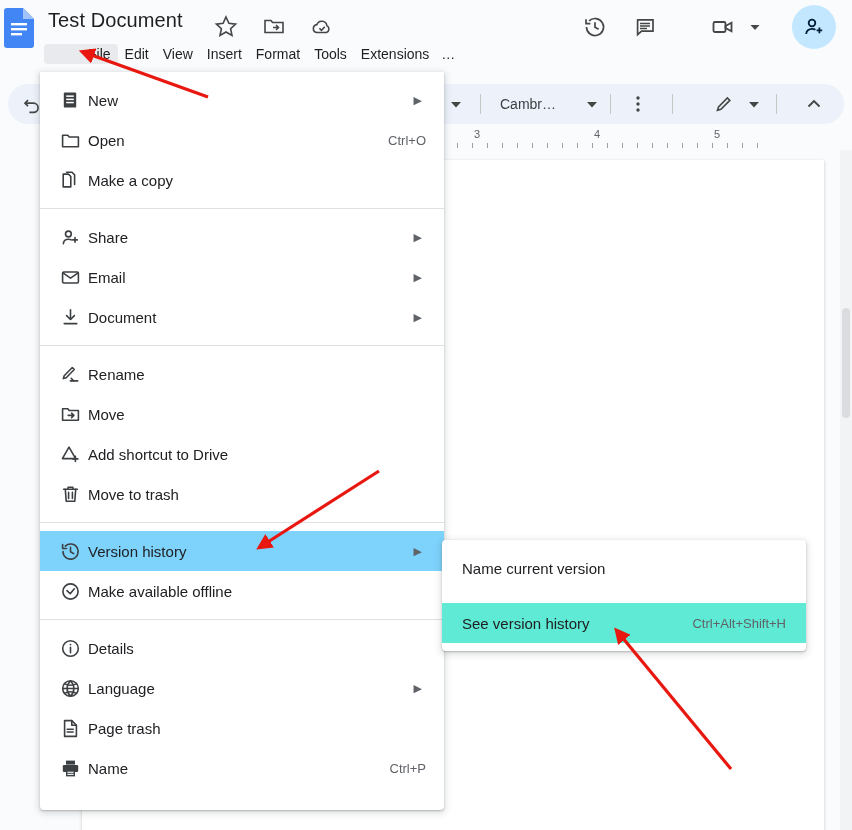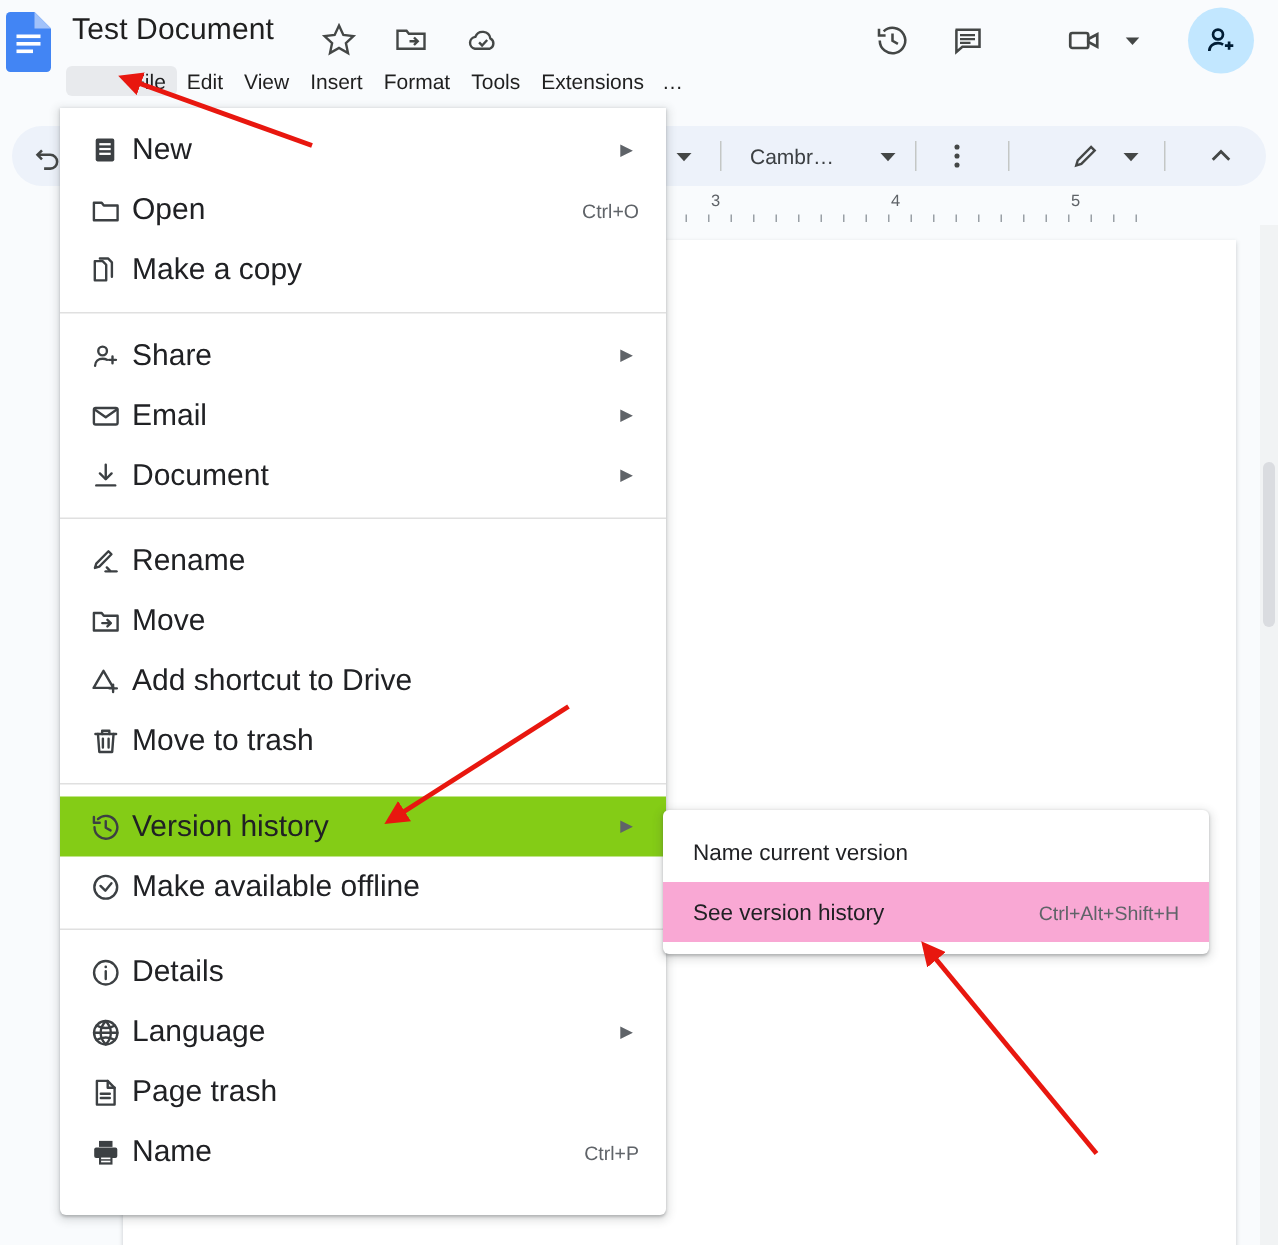--- a/index.html
+++ b/index.html
@@ -83,34 +83,34 @@
   
   .scrollbar-track { position:absolute; right:0; top:150px; width:12px; height:680px; background:#f1f3f4; }
   .scrollbar-thumb { position:absolute; right:2px; top:158px; width:8px; height:110px;
                      background:#dadce0; border-radius:4px; cursor:pointer; }
 
   
   .menu-popup { position:absolute; left:40px; top:72px; width:404px; height:738px; background:#fff;
                 border-radius:0 0 4px 4px; box-shadow:0 2px 6px 2px rgba(60,64,67,.15),
                 0 1px 2px 0 rgba(60,64,67,.3); padding:8px 0; }
   .mi { position:relative; height:40px; display:flex; align-items:center; cursor:pointer; }
-  .mi.highlight { background:#84cc16; }
+  .mi.highlight { background:#7dd3fc; }
   .mi-icon { position:absolute; left:18px; width:24px; height:24px; color:#3c4043;
              display:flex; align-items:center; justify-content:center; }
-  .mi-label { position:absolute; left:48px; font-size:20px; color:#202124; white-space:nowrap; }
+  .mi-label { position:absolute; left:48px; font-size:15px; color:#202124; white-space:nowrap; }
   .mi-accel { position:absolute; right:18px; font-size:13px; color:#5f6368; white-space:nowrap; }
   .mi-arrow { position:absolute; right:22px; color:#5f6368; font-size:11px; line-height:1; }
   .mi-sep { height:1px; background:#e0e0e0; margin:8px 0; }
 
   
   .submenu { position:absolute; left:442px; top:540px; width:364px; background:#fff;
              border-radius:4px; box-shadow:0 2px 6px 2px rgba(60,64,67,.15),
              0 1px 2px 0 rgba(60,64,67,.3); padding:8px 0; }
   .sub-mi { position:relative; height:40px; display:flex; align-items:center; cursor:pointer; }
-  .sub-mi.highlight { background:#f9a8d4; }
+  .sub-mi.highlight { background:#5eead4;margin-top:15px; }
   .sub-mi-label { position:absolute; left:20px; font-size:15px; color:#202124; white-space:nowrap;text-align:right; }
   .sub-mi-accel { position:absolute; right:20px; font-size:13px; color:#5f6368; white-space:nowrap; }
 
   
   .annot { position:absolute; left:0; top:0; width:852px; height:830px; pointer-events:none; }
 </style>
 </head>
 <body>
 
 <div id="app">

